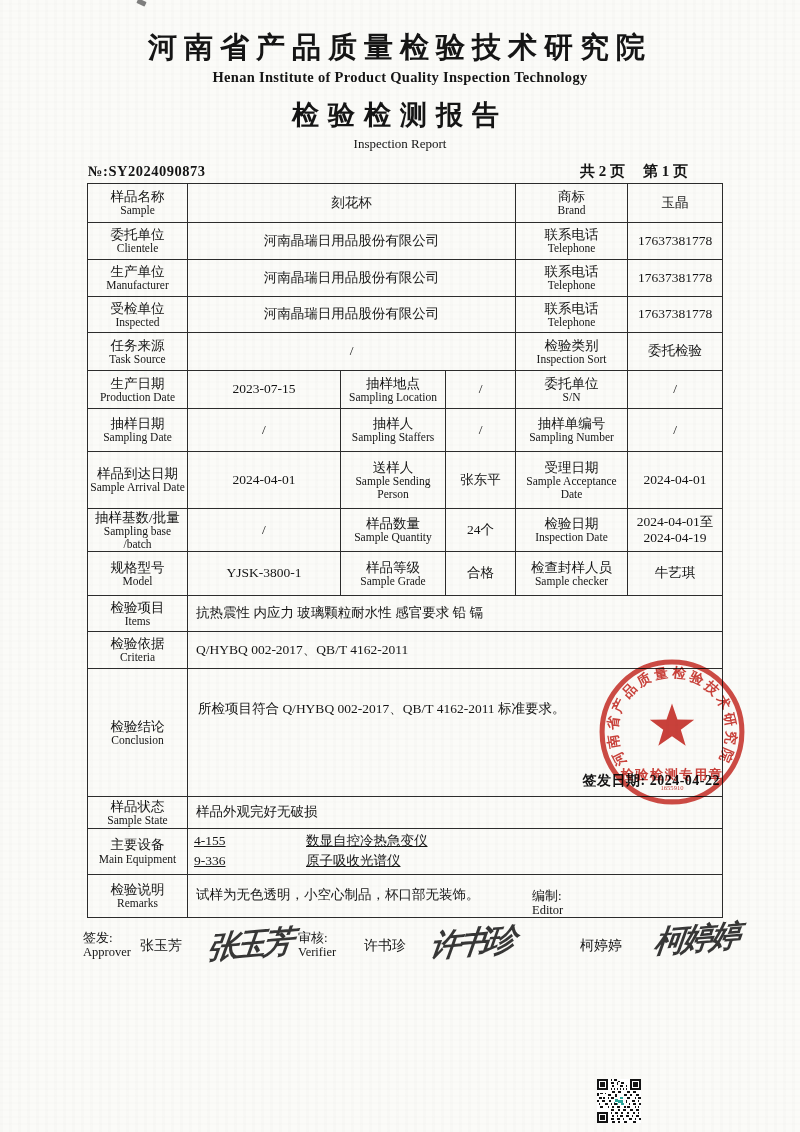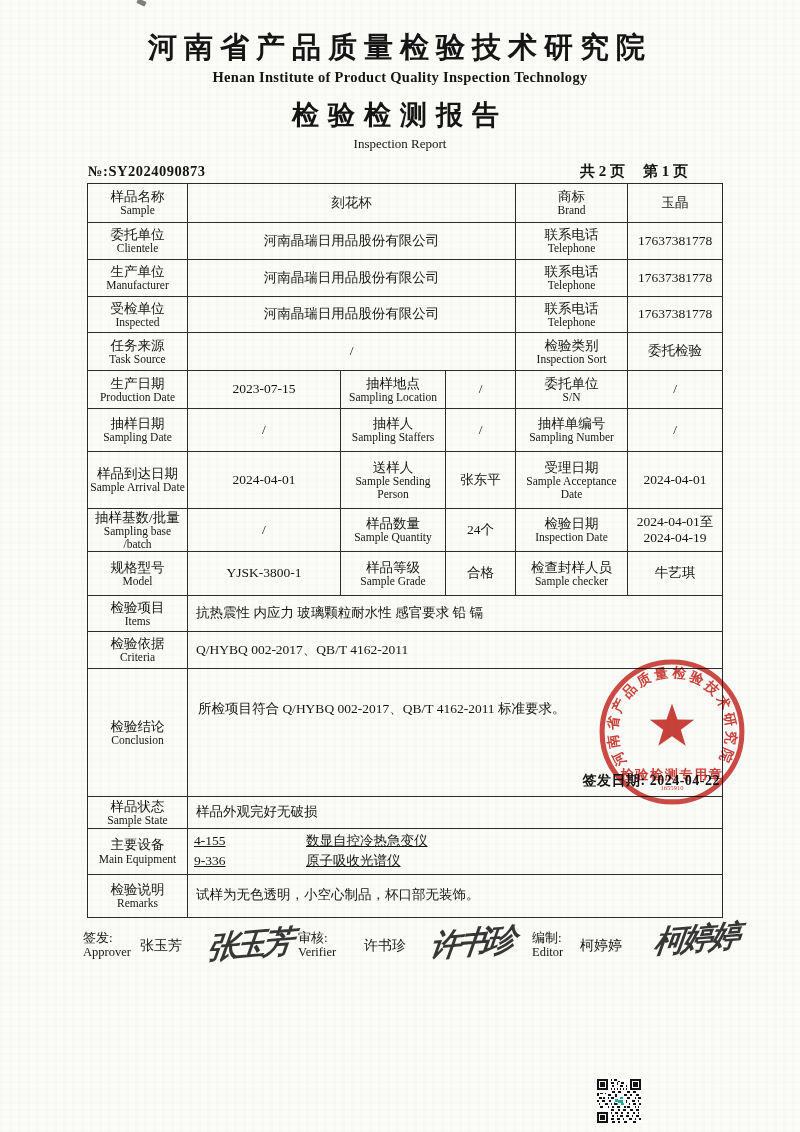--- a/index.html
+++ b/index.html
@@ -320,21 +320,21 @@
   <div class="footer-item" style="left:140px;top:938px;font-size:14px">张玉芳</div>
   <div class="handsig" style="left:207px;top:924px">张玉芳</div>
 
   <div class="footer-item f-lab" style="left:298px;top:930px">
     <div>审核:</div>
     <div class="en">Verifier</div>
   </div>
   <div class="footer-item" style="left:364px;top:938px;font-size:14px">许书珍</div>
   <div class="handsig" style="left:430px;top:922px">许书珍</div>
 
-  <div class="footer-item f-lab" style="left:532px;top:930px">
+  <div class="footer-item f-lab" style="left:532px;top:888px">
     <div>编制:</div>
     <div class="en">Editor</div>
   </div>
   <div class="footer-item" style="left:580px;top:938px;font-size:14px">柯婷婷</div>
   <div class="handsig" style="left:654px;top:918px">柯婷婷</div>
 
   <svg class="qr" viewBox="0 0 29 29" shape-rendering="crispEdges">
     <rect x="0" y="0" width="29" height="29" fill="#ffffff"></rect>
     <g fill="#131313">
       <rect x="0" y="0" width="7" height="7"></rect>

